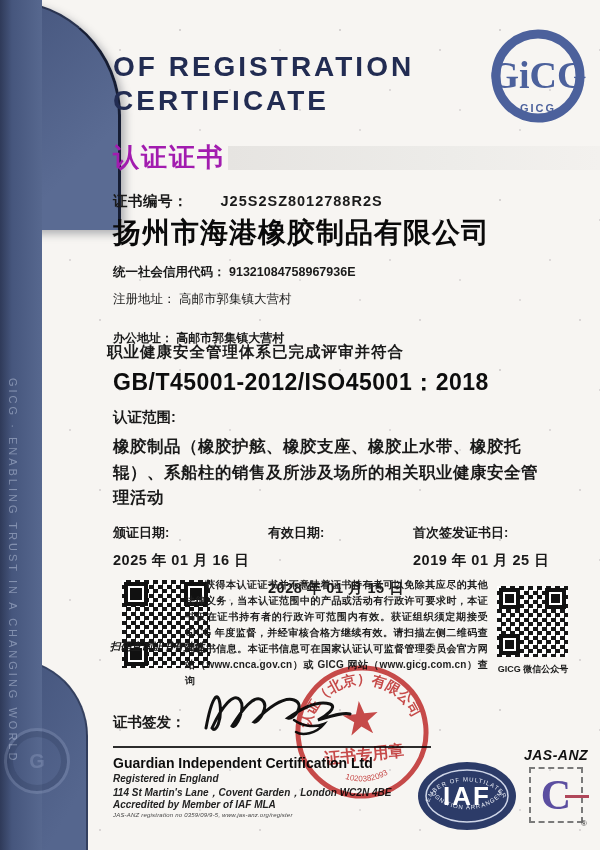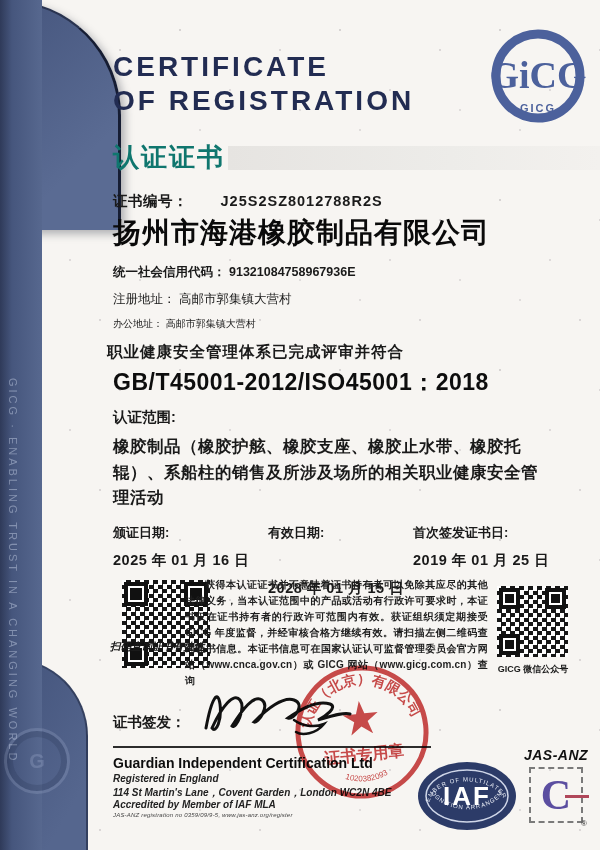--- a/index.html
+++ b/index.html
@@ -58,29 +58,29 @@
   .gicg-logo{left:486px;top:26px;width:104px;height:104px;z-index:4;}
   .title-en{
     left:113px;top:50px;z-index:4;
     font-size:28px;font-weight:800;letter-spacing:3px;line-height:1.22;
     color:#222c52;
   }
   .title-strip{
     left:228px;top:146px;width:372px;height:24px;z-index:3;
     background:linear-gradient(90deg,#e6e4e1,#edece9 60%,#f3f1ee);
   }
-  .title-cn{left:113px;top:140px;z-index:4;font-size:26px;font-weight:800;color:#0f766e;letter-spacing:2px;}
+  .title-cn{left:113px;top:140px;z-index:4;font-size:26px;font-weight:800;color:#a21caf;letter-spacing:2px;}
   
   .row-label{font-weight:800;}
   .certno-row{left:113px;top:192px;z-index:4;font-size:14.5px;font-weight:800;letter-spacing:.5px;}
   .certno-row .val{margin-left:28px;letter-spacing:1px;}
   .company{left:113px;top:214px;z-index:4;font-size:28px;font-weight:800;color:#0a0a0a;letter-spacing:1px;}
   .credit{left:113px;top:264px;z-index:4;font-size:12.5px;font-weight:800;}
   .addr1{left:113px;top:291px;z-index:4;font-size:12.5px;font-weight:400;}
-  .addr2{left:113px;top:317px;z-index:4;font-size:10px;font-weight:400;}
+  .addr2{left:113px;top:330px;z-index:4;font-size:12px;font-weight:700;}
   .statement{left:107px;top:342px;z-index:4;font-size:15.5px;font-weight:800;letter-spacing:1px;}
   .standard{left:113px;top:367px;z-index:4;font-size:23px;font-weight:800;color:#0d0d0d;letter-spacing:.5px;}
   .scope-label{left:113px;top:408px;z-index:4;font-size:14.5px;font-weight:800;}
   .scope-text{
     left:113px;top:434px;width:432px;z-index:4;
     font-size:16.5px;font-weight:700;line-height:1.55;letter-spacing:.5px;
   }
   
   .date-label{z-index:4;font-size:13px;font-weight:800;}
   .date-value{z-index:4;font-size:14.5px;font-weight:800;letter-spacing:.5px;}
@@ -143,22 +143,22 @@
 
 <div class="abs gicg-logo">
   <svg width="104" height="104" viewBox="0 0 104 104">
     <circle cx="52" cy="50" r="42" fill="none" stroke="#4c619c" stroke-width="9"></circle>
     <text x="52" y="62" text-anchor="middle" font-size="38" font-weight="bold" fill="#4c619c" font-family="Liberation Serif, serif">GiCG</text>
     <text x="52" y="86" text-anchor="middle" font-size="11" font-weight="bold" fill="#4c619c" letter-spacing="2">GICG</text>
   </svg>
 </div>
 
 <div class="abs title-en">
+  <div>OF REGISTRATION</div>
   <div>CERTIFICATE</div>
-  <div>OF REGISTRATION</div>
 </div>
 <div class="abs title-strip"></div>
 <div class="abs title-cn">认证证书</div>
 
 <div class="abs certno-row">
   <span class="row-label">证书编号：</span>
   <span class="val">J25S2SZ8012788R2S</span>
 </div>
 
 <div class="abs company">扬州市海港橡胶制品有限公司</div>

